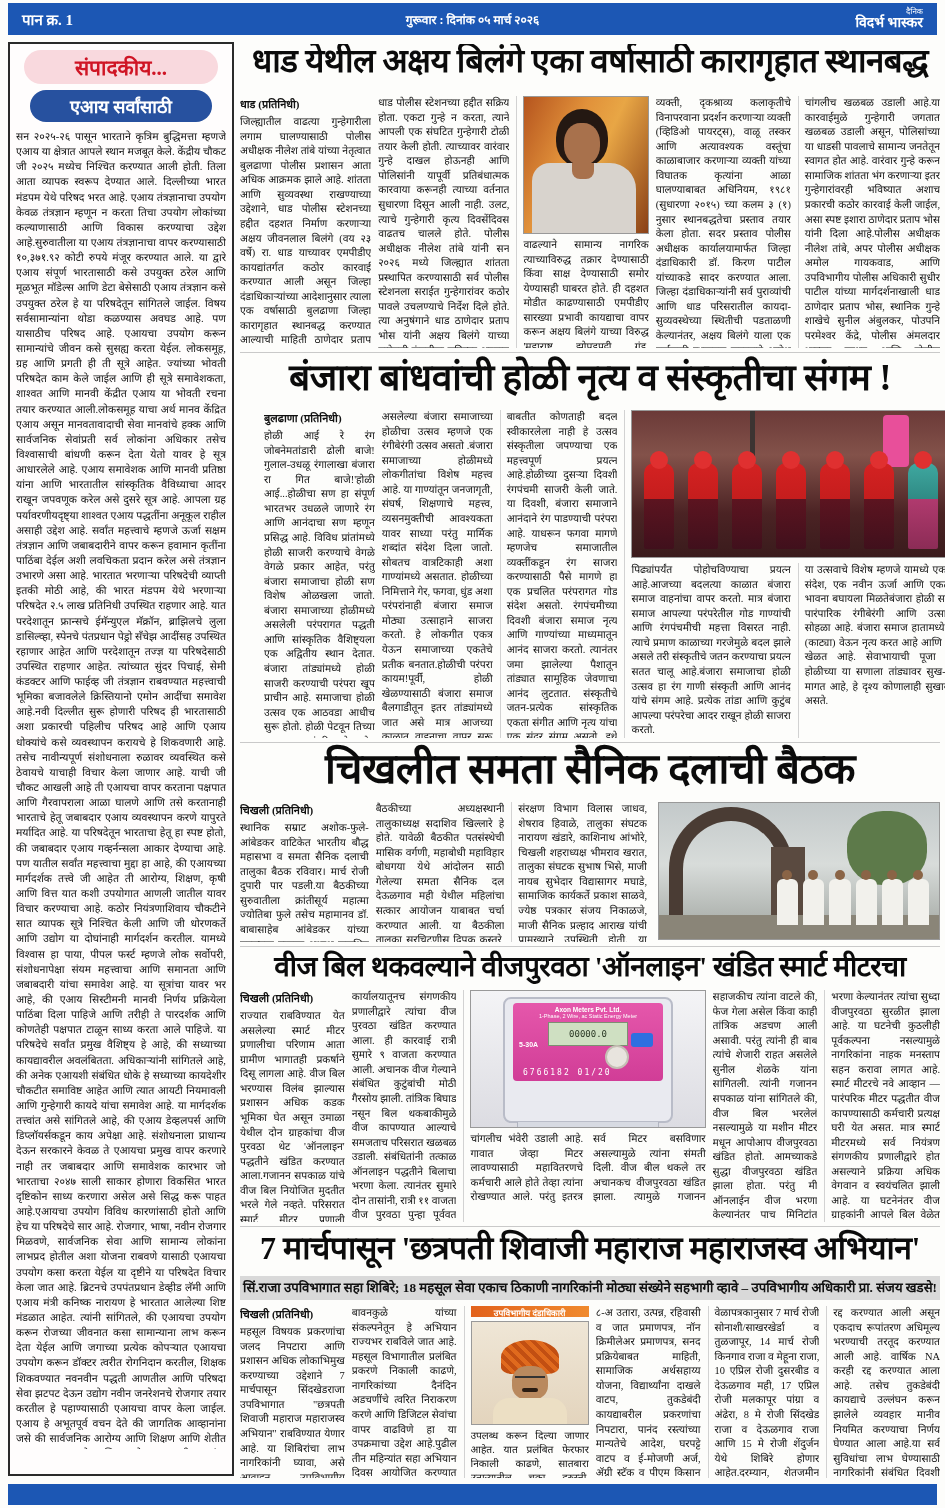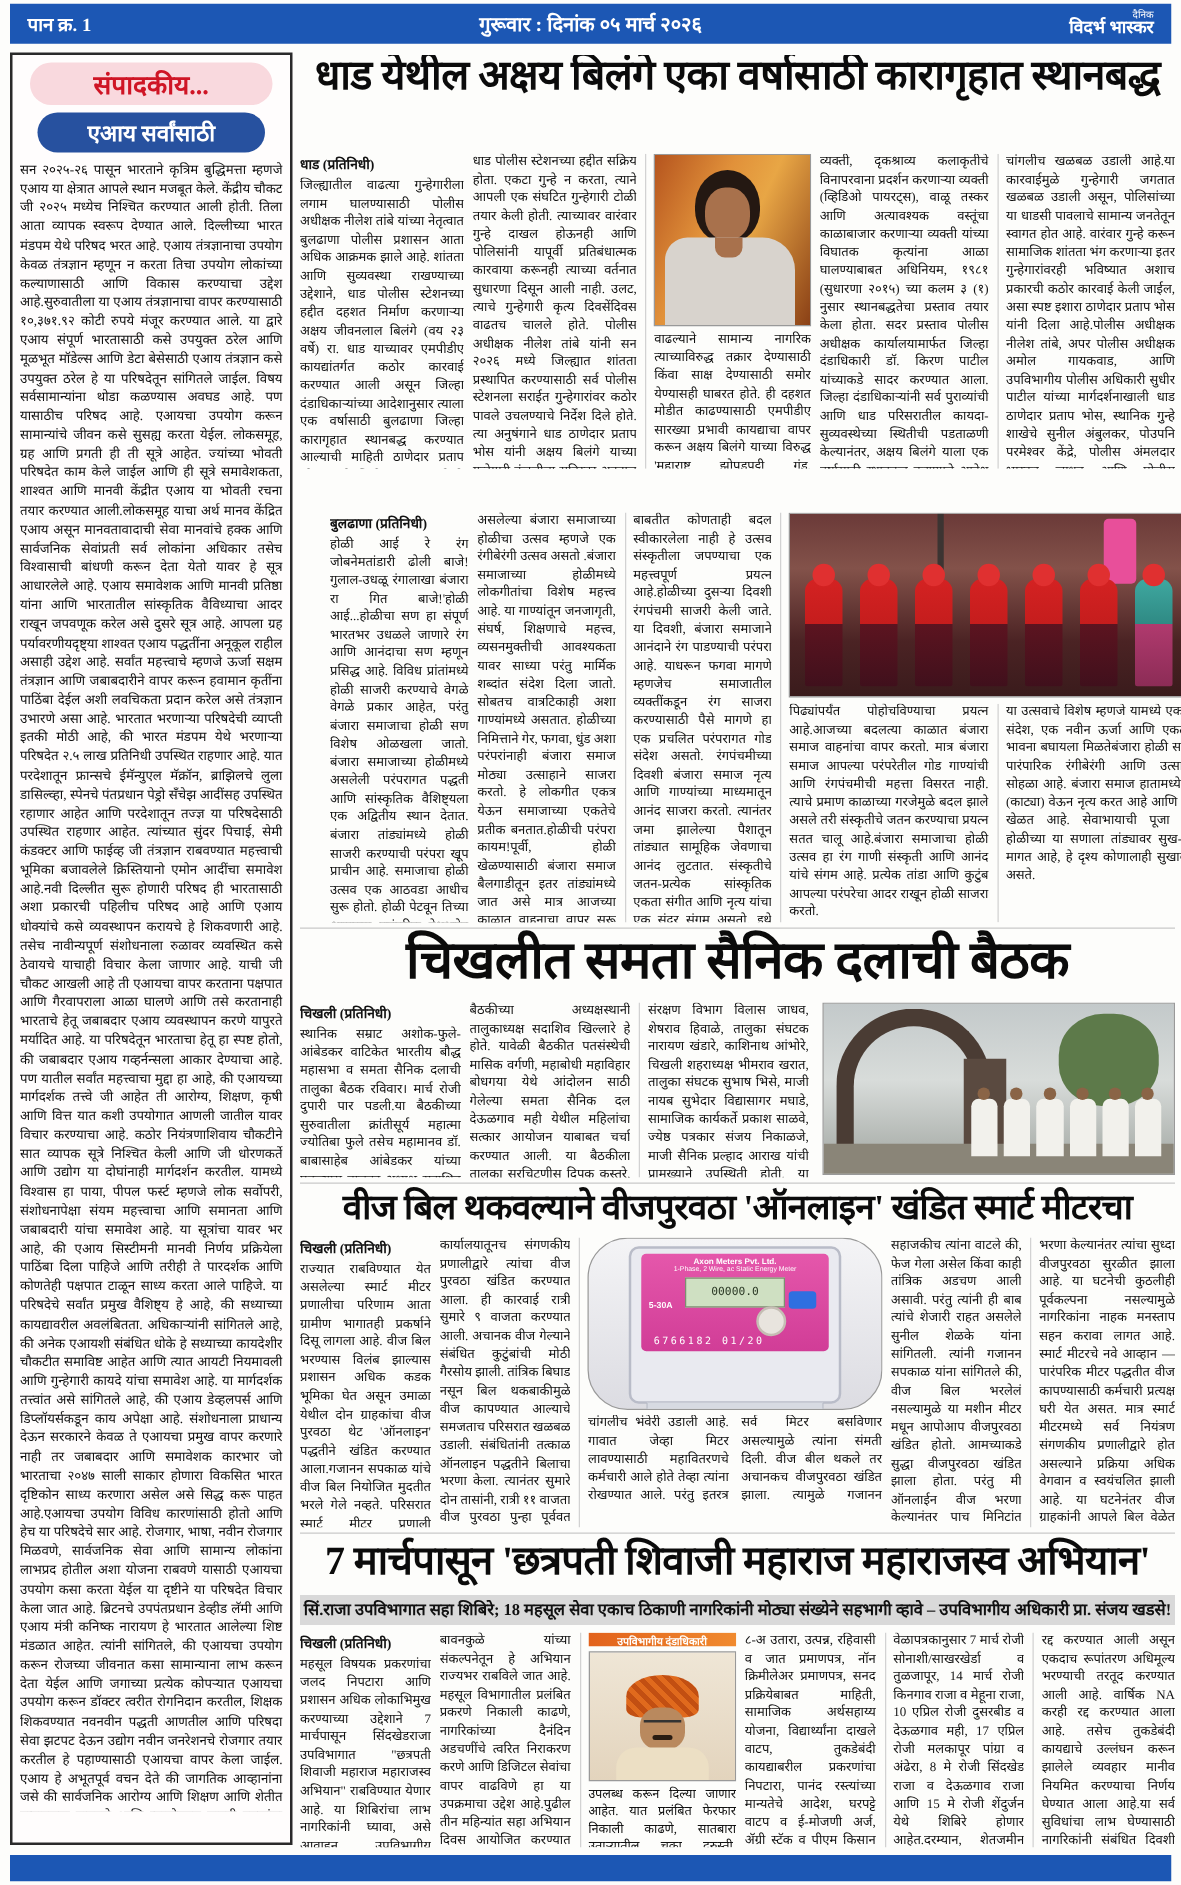--- a/index.html
+++ b/index.html
@@ -2,21 +2,21 @@
 <html><head>
 <meta charset="utf-8">
 <style>
   html,body{margin:0;padding:0;background:#e9e9e9;}
   .page{position:relative;width:945px;height:1508px;background:#fdfdfb;margin:0 auto;overflow:hidden;
         font-family:"Liberation Serif","DejaVu Serif",serif;color:#111;}
   
   .topbar{position:absolute;top:3px;left:8px;right:8px;height:32px;background:#1c57b4;color:#fff;
           display:flex;align-items:center;justify-content:space-between;padding:0 14px;box-sizing:border-box;}
   .topbar .pageno{font-weight:bold;font-size:15px;}
-  .topbar .dateline{font-weight:bold;font-size:16px;position:absolute;left:0;right:0;text-align:center;}
+  .topbar .dateline{font-weight:bold;font-size:12px;position:absolute;left:0;right:0;text-align:center;}
   .masthead{display:flex;flex-direction:column;align-items:flex-end;line-height:1;z-index:1;}
   .masthead .small{font-size:8px;}
   .masthead .big{font-weight:bold;font-size:14px;}
   .bottombar{position:absolute;top:1484px;left:8px;right:8px;height:21px;background:#1c57b4;}
   
   .editorial{position:absolute;top:42px;left:8px;width:226px;height:1434px;border:2px solid #2a2a2a;
              background:#fffdfd;box-sizing:border-box;padding:4px 6px;overflow:hidden;}
   .ed-label{background:#f9d9de;color:#cf1525;font-weight:bold;font-size:21px;text-align:center;
             border-radius:18px;padding:3px 0;margin:2px 8px;}
   .ed-title{background:#27519f;color:#fff;font-weight:bold;font-size:18px;text-align:center;
@@ -30,21 +30,21 @@
   .h3{top:742px;height:58px;font-size:42px;border-top:1px solid #c9c9c9;padding-top:4px;box-sizing:border-box;}
   .h4{top:946px;height:38px;font-size:28px;border-top:1px solid #c9c9c9;padding-top:5px;box-sizing:border-box;}
   .h5{top:1226px;height:46px;font-size:32px;border-top:1px solid #c9c9c9;padding-top:5px;box-sizing:border-box;}
   .subhead5{position:absolute;top:1276px;left:240px;width:700px;height:24px;background:#d9d9d9;
             font-weight:bold;font-size:13.2px;text-align:center;line-height:24px;overflow:hidden;}
   
   .abody{position:absolute;left:240px;width:700px;display:flex;gap:7px;overflow:hidden;}
   .col{font-size:10.4px;line-height:1.4;text-align:justify;overflow:hidden;}
   .col + .col{border-left:1px solid #d2d2d2;padding-left:6px;}
   .dl{font-weight:bold;font-size:11px;}
-  .a1{top:96px;height:252px;margin-top:27px;}
+  .a1{top:96px;height:252px;}
   .a2{top:410px;height:328px;margin-left:24px;}
   .a3{top:802px;height:140px;}
   .a4{top:990px;height:232px;}
   .a5{top:1306px;height:172px;}
   .stack{display:flex;flex-direction:column;gap:4px;overflow:hidden;}
   .rightblock{display:flex;flex-direction:column;gap:5px;overflow:hidden;}
   .tworow{display:flex;gap:7px;overflow:hidden;}
   
   .photo{position:relative;overflow:hidden;border:1px solid #999;box-sizing:border-box;flex-shrink:0;}
   
@@ -64,21 +64,21 @@
   .photo3{background:linear-gradient(#c3c9ca 0%,#d8dcda 45%,#9fa49f 100%);}
   .p3-arch{position:absolute;left:10px;bottom:22px;width:96px;height:96px;border:14px solid #4a3c34;
            border-bottom:none;border-radius:90px 90px 0 0;background:transparent;}
   .p3-pillar{position:absolute;left:112px;bottom:22px;width:34px;height:70px;background:#5a4a40;}
   .p3-tree{position:absolute;right:12px;top:8px;width:80px;height:74px;background:#5d7a4a;border-radius:45%;}
   .p3-ground{position:absolute;left:0;right:0;bottom:0;height:24px;background:#8a8578;}
   .p3-people{position:absolute;bottom:14px;left:118px;right:10px;height:46px;display:flex;gap:5px;}
   .p3-people i{flex:1;background:#f2f1ec;border-radius:6px 6px 0 0;position:relative;}
   .p3-people i::before{content:"";position:absolute;top:-9px;left:25%;width:10px;height:10px;border-radius:50%;background:#8a6446;}
   
-  .photo4{height:138px;background:linear-gradient(#f4f4f6,#dcdce2);border-radius:32px;}
+  .photo4{height:138px;background:linear-gradient(#f4f4f6,#dcdce2);}
   .meter{position:absolute;left:50%;top:6px;transform:translateX(-50%);width:170px;height:126px;}
   .m-case{position:absolute;inset:0;background:#e9eaf0;border:2px solid #b9bcc8;border-radius:8px;}
   .m-face{position:absolute;left:10px;top:6px;right:10px;height:78px;background:linear-gradient(#e557ab,#d13d97);border-radius:4px;padding:3px 5px;box-sizing:border-box;color:#fff;}
   .m-brand{font-size:6.5px;font-weight:bold;text-align:center;font-family:"Liberation Sans",sans-serif;}
   .m-type{font-size:5.5px;text-align:center;font-family:"Liberation Sans",sans-serif;}
   .m-lcd{margin:3px auto 2px;width:78px;height:22px;background:#cfe0c2;border:1px solid #7d8f72;
          font-family:"DejaVu Sans Mono",monospace;font-size:9px;color:#2c3a26;text-align:center;line-height:22px;}
   .m-amp{position:absolute;left:6px;top:38px;font-size:7px;font-weight:bold;font-family:"Liberation Sans",sans-serif;}
   .m-btn{position:absolute;right:10px;top:30px;width:22px;height:14px;background:#2f6fe0;border-radius:3px;}
   .m-dial{position:absolute;right:34px;top:42px;width:20px;height:20px;background:#e8e4de;border-radius:50%;border:2px solid #c5beb4;}
@@ -131,20 +131,21 @@
         <div class="p1-face"></div>
         <div class="p1-shirt"></div>
         <div class="p1-collar"></div>
       </div>
       <span class="underphoto">वाढल्याने सामान्य नागरिक त्याच्याविरुद्ध तक्रार देण्यासाठी किंवा साक्ष देण्यासाठी समोर येण्यासही घाबरत होते. ही दहशत मोडीत काढण्यासाठी एमपीडीए सारख्या प्रभावी कायद्याचा वापर करून अक्षय बिलंगे याच्या विरुद्ध 'महाराष्ट्र झोपडपट्टी गुंड, हातभट्टीवाले, औषधीद्रव्यविषयक गुन्हेगार, धोकादायक</span>
     </div>
     <div class="col" style="width:138px">व्यक्ती, दृकश्राव्य कलाकृतीचे विनापरवाना प्रदर्शन करणाऱ्या व्यक्ती (व्हिडिओ पायरट्स), वाळू तस्कर आणि अत्यावश्यक वस्तूंचा काळाबाजार करणाऱ्या व्यक्ती यांच्या विघातक कृत्यांना आळा घालण्याबाबत अधिनियम, १९८१ (सुधारणा २०१५) च्या कलम ३ (१) नुसार स्थानबद्धतेचा प्रस्ताव तयार केला होता. सदर प्रस्ताव पोलीस अधीक्षक कार्यालयामार्फत जिल्हा दंडाधिकारी डॉ. किरण पाटील यांच्याकडे सादर करण्यात आला. जिल्हा दंडाधिकाऱ्यांनी सर्व पुराव्यांची आणि धाड परिसरातील कायदा-सुव्यवस्थेच्या स्थितीची पडताळणी केल्यानंतर, अक्षय बिलंगे याला एक वर्षासाठी स्थानबद्ध करण्याचे आदेश पारित केले आहे. त्यामुळे धाड परिसरासह बुलढाणा तालुक्यातच</div>
     <div class="col" style="width:138px">चांगलीच खळबळ उडाली आहे.या कारवाईमुळे गुन्हेगारी जगतात खळबळ उडाली असून, पोलिसांच्या या धाडसी पावलाचे सामान्य जनतेतून स्वागत होत आहे. वारंवार गुन्हे करून सामाजिक शांतता भंग करणाऱ्या इतर गुन्हेगारांवरही भविष्यात अशाच प्रकारची कठोर कारवाई केली जाईल, असा स्पष्ट इशारा ठाणेदार प्रताप भोस यांनी दिला आहे.पोलीस अधीक्षक नीलेश तांबे, अपर पोलीस अधीक्षक अमोल गायकवाड, आणि उपविभागीय पोलीस अधिकारी सुधीर पाटील यांच्या मार्गदर्शनाखाली धाड ठाणेदार प्रताप भोस, स्थानिक गुन्हे शाखेचे सुनील अंबुलकर, पोउपनि परमेश्वर केंद्रे, पोलीस अंमलदार भास्कर जाधव आणि पोलीस अंमलदार संजय भुजबळ यांच्या पथकाने ही कामगिरी फत्ते केली.</div>
   </div>
 
+  <div class="headline h2">बंजारा बांधवांची होळी नृत्य व संस्कृतीचा संगम !</div>
   <div class="abody a2">
     <div class="stack" style="width:112px">
       <span class="dl">बुलढाणा (प्रतिनिधी)</span>
       <span class="col" style="border:none;padding:0">होळी आई रे रंग जोबनेमतांडारी ढोली बाजे!गुलाल-उधळू रंगालाखा बंजारा रा गित बाजे!'होळी आई...होळीचा सण हा संपूर्ण भारतभर उधळले जाणारे रंग आणि आनंदाचा सण म्हणून प्रसिद्ध आहे. विविध प्रांतांमध्ये होळी साजरी करण्याचे वेगळे वेगळे प्रकार आहेत, परंतु बंजारा समाजाचा होळी सण विशेष ओळखला जातो. बंजारा समाजाच्या होळीमध्ये असलेली परंपरागत पद्धती आणि सांस्कृतिक वैशिष्ट्यला एक अद्वितीय स्थान देतात. बंजारा तांड्यांमध्ये होळी साजरी करण्याची परंपरा खूप प्राचीन आहे. समाजाचा होळी उत्सव एक आठवडा आधीच सुरू होतो. होळी पेटवून तिच्या आसपास पारंपरिक वेशभूषेत नृत्य करणारे बंजारा बांधव वातावरणात रंगत आणतात. दरवर्षी, बंजारा समाज होळीच्या सणाच्या आदल्या आठवड्यात, म्हणजेच दांडी पौर्णिमा पासूनच त्याची तयारी सुरू करतो. गेर, फगवा, धुंड अशा विविध परंपरांचा भाग</span>
     </div>
     <div class="col" style="width:112px">असलेल्या बंजारा समाजाच्या होळीचा उत्सव म्हणजे एक रंगीबेरंगी उत्सव असतो .बंजारा समाजाच्या होळीमध्ये लोकगीतांचा विशेष महत्त्व आहे. या गाण्यांतून जनजागृती, संघर्ष, शिक्षणाचे महत्त्व, व्यसनमुक्तीची आवश्यकता यावर साध्या परंतु मार्मिक शब्दांत संदेश दिला जातो. सोबतच वात्रटिकाही अशा गाण्यांमध्ये असतात. होळीच्या निमित्ताने गेर, फगवा, धुंड अशा परंपरांनाही बंजारा समाज मोठ्या उत्साहाने साजरा करतो. हे लोकगीत एकत्र येऊन समाजाच्या एकतेचे प्रतीक बनतात.होळीची परंपरा कायम!पूर्वी, होळी खेळण्यासाठी बंजारा समाज बैलगाडीतून इतर तांड्यांमध्ये जात असे मात्र आजच्या काळात वाहनाचा वापर सुरू झाला आहे. तथापि परंपरा आणि संस्कृती जपण्याचा बंजारा समाजाचा प्रयत्न जसाचा तसा आहे. होळीच्या सणामध्ये कळत नकळत काही बदल झाले असले तरी सण साजरा करण्याची पारंपरिक पद्धत कायम राहिली आहे. बंजारा समाजाने होळी सणाच्या</div>
     <div class="col" style="width:112px">बाबतीत कोणताही बदल स्वीकारलेला नाही हे उत्सव संस्कृतीला जपण्याचा एक महत्त्वपूर्ण प्रयत्न आहे.होळीच्या दुसऱ्या दिवशी रंगपंचमी साजरी केली जाते. या दिवशी, बंजारा समाजाने आनंदाने रंग पाडण्याची परंपरा आहे. याधरून फगवा मागणे म्हणजेच समाजातील व्यक्तींकडून रंग साजरा करण्यासाठी पैसे मागणे हा एक प्रचलित परंपरागत गोड संदेश असतो. रंगपंचमीच्या दिवशी बंजारा समाज नृत्य आणि गाण्यांच्या माध्यमातून आनंद साजरा करतो. त्यानंतर जमा झालेल्या पैशातून तांड्यात सामूहिक जेवणाचा आनंद लुटतात. संस्कृतीचे जतन-प्रत्येक सांस्कृतिक एकता संगीत आणि नृत्य यांचा एक सुंदर संगम असतो. इथे साजरे होणारे फगवा, धुंड आणि इतर परंपरागत रीतिरिवाज हे समाजाच्या प्रत्येक व्यक्तीला एका जाणीवेतून जोडतात. या सणाच्या माध्यमातून बंजारा समाज आपली सांस्कृतिक परंपरा, भाषा आणि जीवनशैली जपत आहे जे भविष्याच्या</div>
     <div class="rightblock" style="width:336px;border-left:1px solid #d2d2d2;padding-left:6px">
       <div class="photo photo2">
         <div class="p2-pole"></div>

